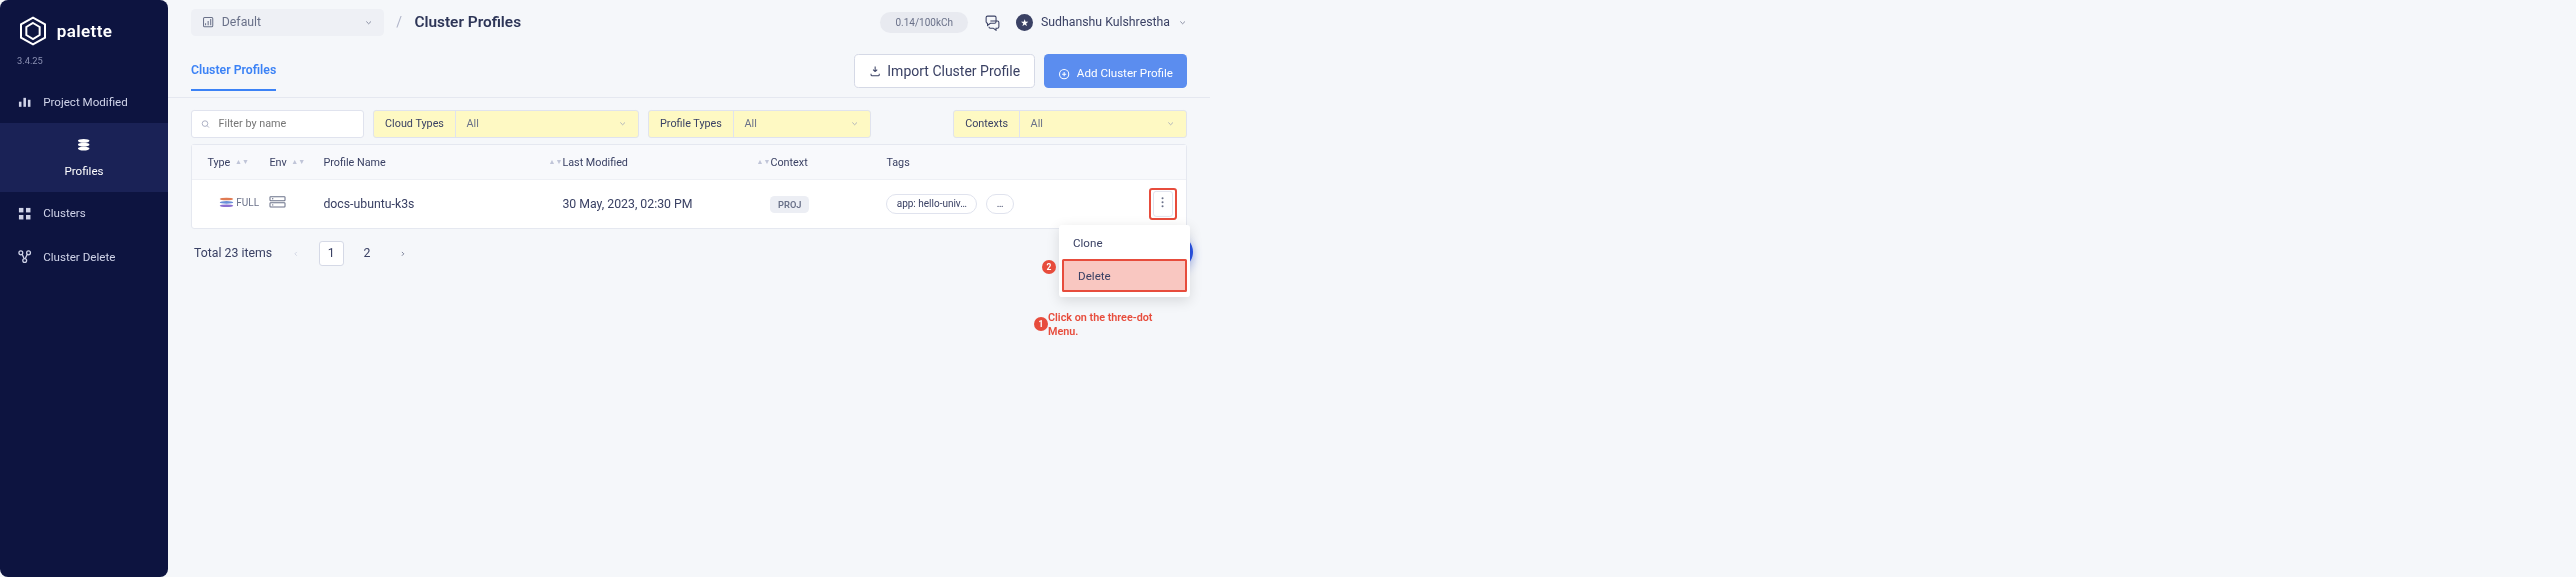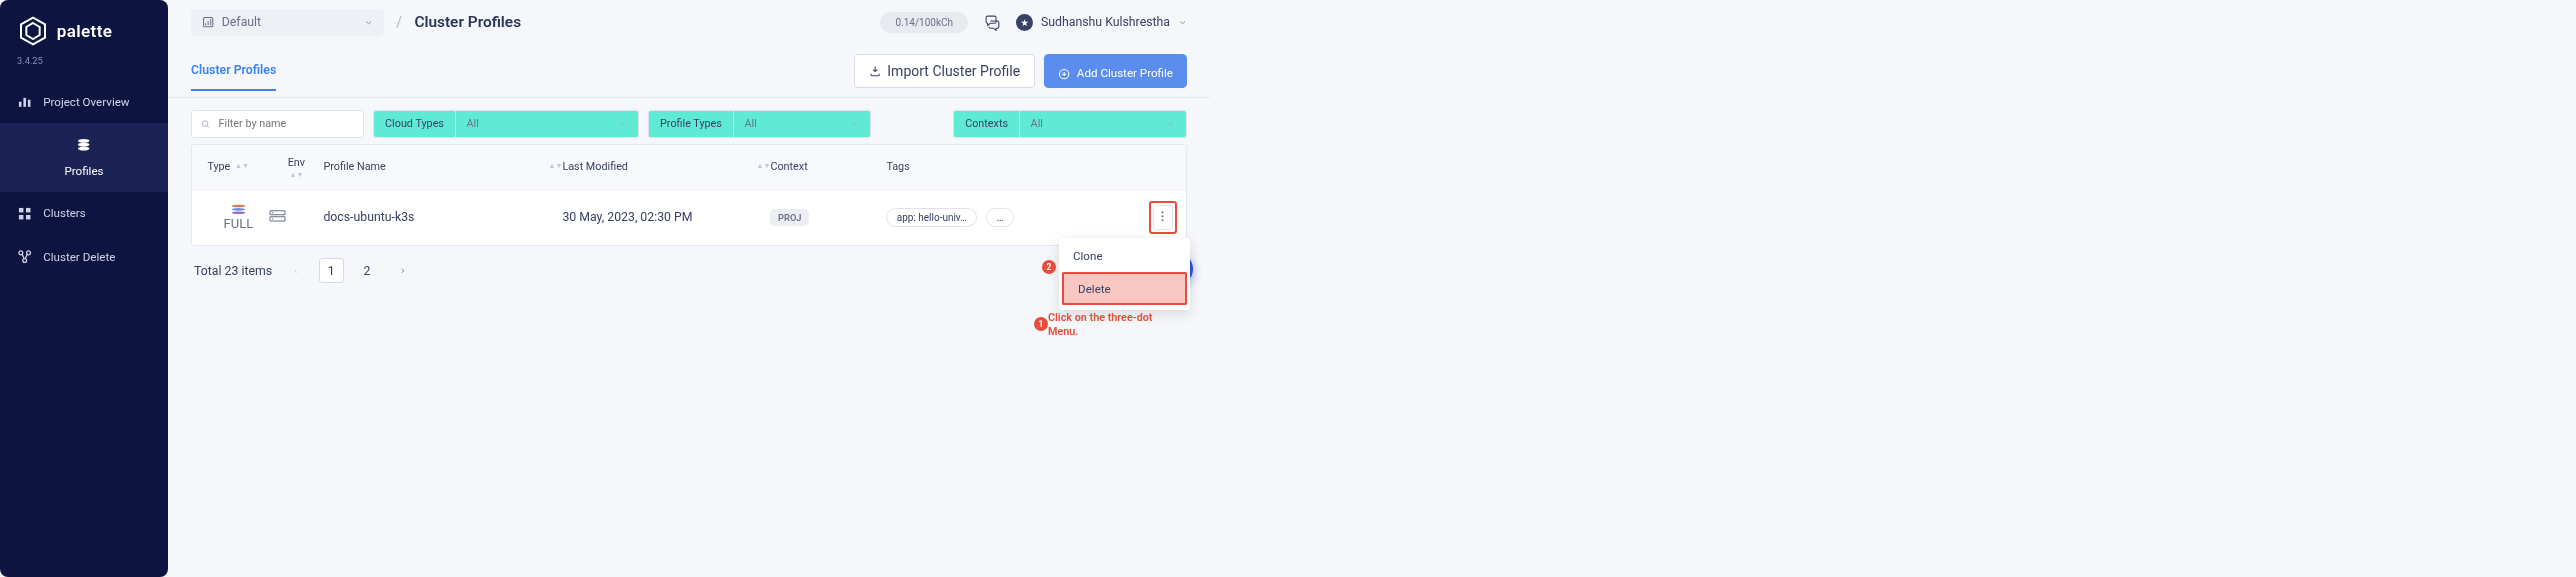--- a/index.html
+++ b/index.html
@@ -25,48 +25,48 @@
 .star-badge { width: 17px; height: 17px; border-radius: 50%; background: #3a4164; display: flex; align-items: center; justify-content: center; color: #fff; font-size: 9.3px; }
 .subheader { display: flex; align-items: center; padding: 0 23px; border-bottom: 0.8px solid #e5e8f0; }
 .tab-active { color: #3b82f6; font-weight: 600; padding: 12.3px 0; border-bottom: 2.3px solid #3b82f6; font-size: 12.3px; }
 .subheader-actions { margin-left: auto; display: flex; gap: 9.3px; padding: 9.3px 0; }
 .btn-outline { display: flex; align-items: center; gap: 6.2px; border: 0.8px solid #d5d9e6; background: #fff; border-radius: 4.6px; padding: 7.7px 14px; color: #3a4164; cursor: pointer; font-size: 14px; }
 .btn-primary { display: flex; align-items: flex-end; gap: 6.2px; background: #5b8def; color: #fff; border-radius: 4.6px; padding: 7.7px 14px; cursor: pointer; border: none; font-size: 11.6px; }
 .content { padding: 12.3px 23px 15.4px; position: relative; }
 .filter-row { display: flex; gap: 9.3px; margin-bottom: 6.2px; border-radius: 8px; }
 .search-box { display: flex; align-items: center; gap: 7.7px; border: 0.8px solid #e0e3ee; background: #fff; border-radius: 3.1px; padding: 6.2px 9.3px; width: 173px; }
 .search-box input { border: none; outline: none; font-size: 10.8px; color: #6a7189; width: 100%; background: transparent; }
-.filter-group { display: flex; align-items: center; border: 0.8px solid #e0e3ee; background: #5eead4; border-radius: 3.1px; overflow: hidden; }
+.filter-group { display: flex; align-items: center; border: 0.8px solid #e0e3ee; background: #fef9c3; border-radius: 3.1px; overflow: hidden; }
 .filter-label { padding: 6.2px 10.8px; color: #3a4164; font-size: 10.8px; border-right: 0.8px solid #e0e3ee; }
 .filter-value { padding: 6.2px 10.8px; color: #6a7189; font-size: 10.8px; display: flex; align-items: center; gap: 93px; cursor: pointer; }
 .filter-group.cloud .filter-value { gap: 139px; }
 .table { background: #fff; border: 0.8px solid #e5e8f0; border-radius: 3.1px; }
 .thead { display: flex; padding: 10.8px 15.4px; color: #3a4164; font-size: 10.8px; background: #f8f9fc; }
 .th { display: flex; align-items: center; gap: 4.6px; }
 .th-type { width: 62px; }
-.th-env { width: 54px; flex-direction: column; }
+.th-env { width: 54px; }
 .th-name { width: 239px; }
 .th-mod { width: 208px; }
 .th-ctx { width: 116px; }
 .th-tags { flex: 1; }
 .sort-arrows { display: inline-flex; flex-direction: column; line-height: 4.6px; font-size: 7px; color: #c0c5d8; }
 .trow { display: flex; align-items: center; padding: 14px 15.4px; border-top: 0.8px solid #eef0f5; position: relative; }
 .td-type { width: 62px; text-align: center; }
-.type-badge { display: inline-flex; flex-direction: column; align-items: center; gap: 1.5px; font-size: 13px; color: #6a7189; }
+.type-badge { display: inline-flex; flex-direction: row; align-items: center; gap: 1.5px; font-size: 10px; color: #6a7189; }
 .stack-ico { width: 17px; height: 10.8px; }
 .td-env { width: 54px; color: #6a7189; }
 .td-name { width: 239px; color: #3a4164; }
 .td-mod { width: 208px; color: #3a4164; }
 .td-ctx { width: 116px; }
 .ctx-pill { background: #eceef4; border-radius: 4.6px; padding: 3.1px 7.7px; font-size: 9.3px; font-weight: 600; color: #6a7189; }
 .td-tags { flex: 1; }
 .tag-chip { display: inline-block; border: 0.8px solid #e0e3ee; border-radius: 12.3px; padding: 3.1px 9.3px; font-size: 10px; color: #3a4164; margin-right: 6.2px; }
 .kebab-btn { border: 0.8px solid #e0e3ee; border-radius: 3.1px; padding: 4.6px 7.7px; cursor: pointer; color: #6a7189; background: #fff; position: relative; }
 .kebab-box { position: absolute; right: 9.3px; top: 50%; transform: translateY(-50%); border: 2.3px solid #e74c3c; border-radius: 3.1px; padding: 1.5px; }
-.dropdown-menu { position: absolute; right: 20px; top: 140px; background: #fff; box-shadow: 0 3.1px 12.3px rgba(0,0,0,0.12); border-radius: 3.1px; width: 131px; z-index: 10; padding: 3.1px 0; }
+.dropdown-menu { position: absolute; right: 20px; top: 127px; background: #fff; box-shadow: 0 3.1px 12.3px rgba(0,0,0,0.12); border-radius: 3.1px; width: 131px; z-index: 10; padding: 3.1px 0; }
 .menu-item { padding: 7.7px 14px; cursor: pointer; color: #3a4164; font-size: 11.6px; }
 .menu-delete-box { border: 2.3px solid #e74c3c; margin: 1.5px 3.1px; border-radius: 1.5px; }
 .menu-delete-box .menu-item { background: #f9c7c1; color: #3a4164; }
 .pagination { display: flex; align-items: center; gap: 10.8px; padding: 12.3px 3.1px 0; color: #3a4164; }
 .page-btn { border: 0.8px solid #d5d9e6; border-radius: 3.1px; width: 25px; height: 25px; display: flex; align-items: center; justify-content: center; cursor: pointer; color: #3a4164; background: #fff; }
 .page-btn.plain { border: none; background: transparent; }
 .page-btn.disabled { color: #c0c5d8; cursor: default; }
 .annot-badge { position: absolute; width: 14px; height: 14px; border-radius: 50%; background: #e74c3c; color: #fff; font-size: 8.5px; font-weight: bold; display: flex; align-items: center; justify-content: center; z-index: 20; }
 .annot-1 { right: 162px; top: 219px; }
 .annot-2 { right: 154px; top: 162px; }
@@ -91,21 +91,21 @@
     <div class="version">3.4.25</div>
 
     <div class="nav-item">
       <svg class="nav-icon" viewBox="0 0 24 24">
           <g fill="#cfd3e8">
             <rect x="3" y="12" width="4" height="8"></rect>
             <rect x="10" y="6" width="4" height="14"></rect>
             <rect x="17" y="9" width="4" height="11"></rect>
           </g>
         </svg>
-      <span>Project Overview</span>
+      <span>Project Modified</span>
     </div>
     <div class="nav-item active">
       <svg class="nav-icon" viewBox="0 0 24 24">
           <g fill="#fff">
             <ellipse cx="12" cy="6" rx="9" ry="3"></ellipse>
             <ellipse cx="12" cy="12" rx="9" ry="3"></ellipse>
             <ellipse cx="12" cy="18" rx="9" ry="3"></ellipse>
           </g>
         </svg>
       <span>Profiles</span>

